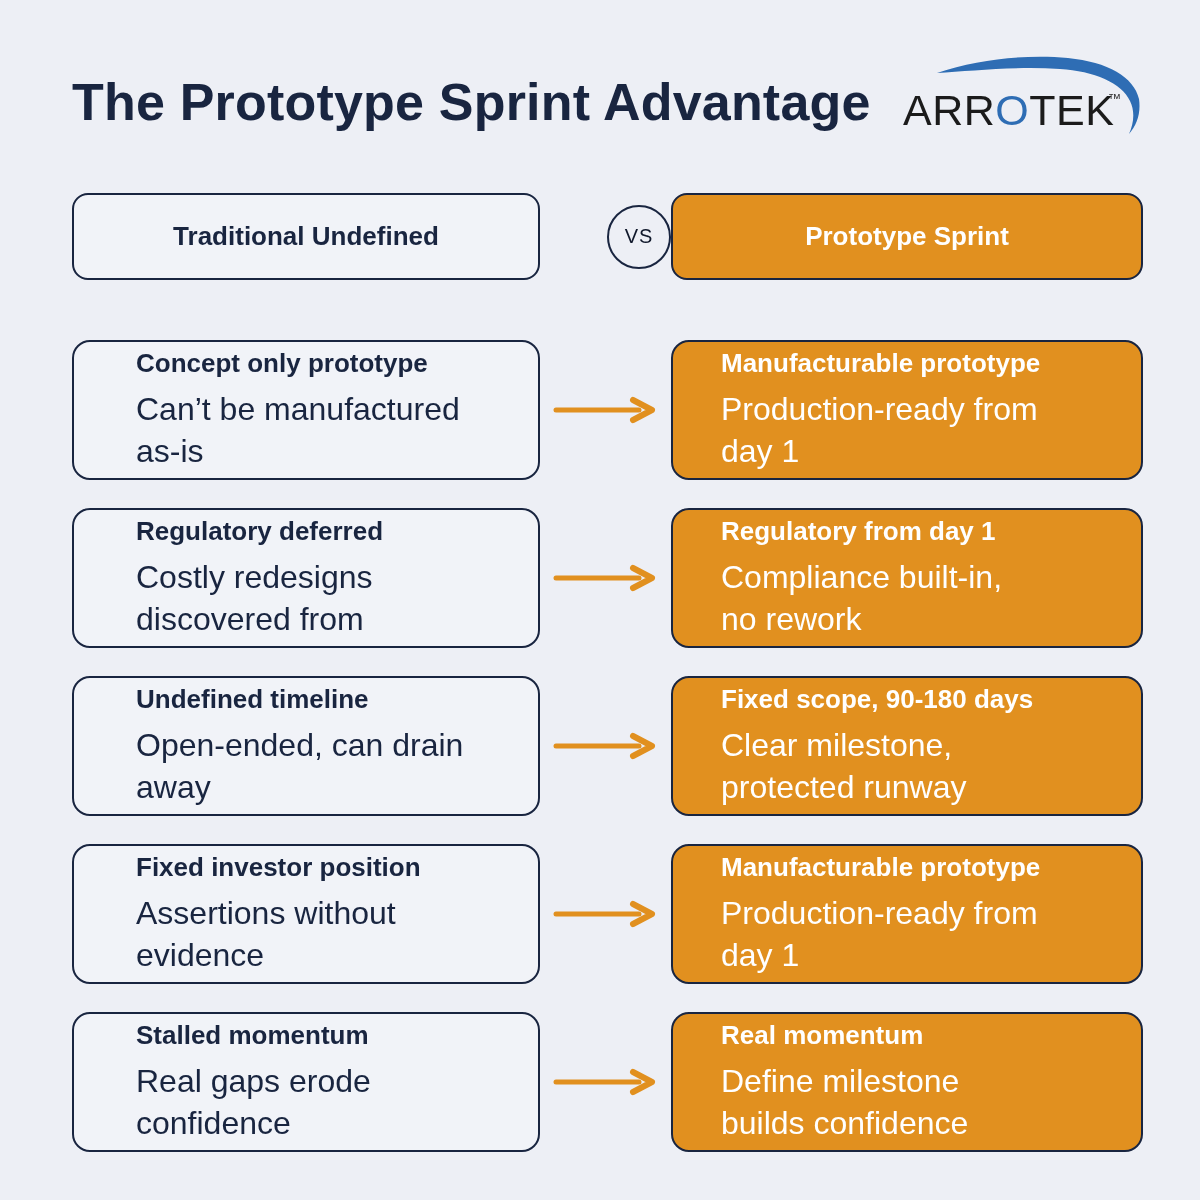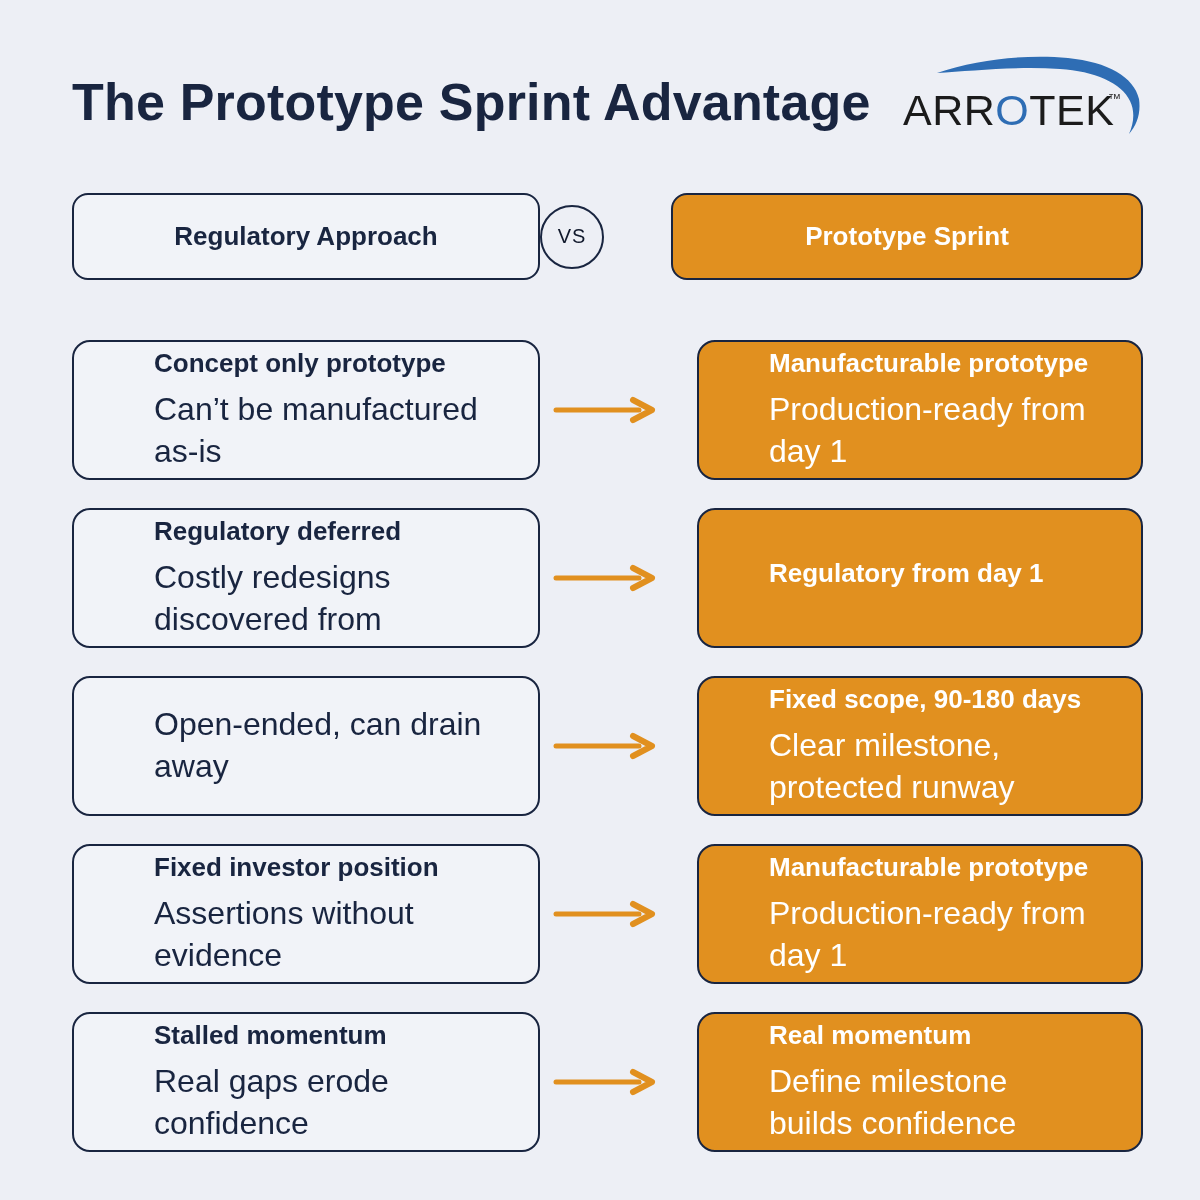--- a/index.html
+++ b/index.html
@@ -58,21 +58,21 @@
     font-weight:700;
     color:var(--navy);
   }
   .header-box.orange{
     background:var(--orange);
     color:var(--white);
   }
   .vs-cell{
     display:flex;
     align-items:center;
-    justify-content:flex-start;
+    justify-content:flex-end;
   }
   .vs-circle{
     width:64px;height:64px;
     border:2.5px solid var(--navy);
     border-radius:50%;
     display:flex;
     align-items:center;
     justify-content:center;
     font-size:20px;
     font-weight:500;
@@ -83,27 +83,26 @@
     height:140px;
     margin-bottom:28px;
   }
   .card{
     border:2.5px solid var(--navy);
     border-radius:18px;
     background:var(--card-bg);
     display:flex;
     flex-direction:column;
     justify-content:center;
-    padding-left:80px;
+    padding-left:62px;
     padding-right:20px;
   }
   .card.right{
     background:var(--orange);
-    padding-left:70px;
-    margin-left:26px;
+    padding-left:48px;
   }
   .card-title{
     font-size:26px;
     font-weight:700;
     color:var(--navy);
     margin-bottom:10px;
     white-space:nowrap;
   }
   .card-desc{
     font-size:32px;
@@ -128,21 +127,21 @@
 <svg class="logo" viewBox="0 0 250 92" xmlns="http://www.w3.org/2000/svg">
   <path fill="var(--logo-blue)" d="M39,18 C80,4 130,-1 170,3 C210,7 236,22 241,44 C243,58 239,70 231,79
            C236,68 237,56 232,46 C224,28 196,16 162,14 C118,11 72,16 39,18 Z"></path>
   <text x="5" y="70" font-family="Liberation Sans, sans-serif" font-size="43" letter-spacing="0.5" fill="var(--logo-black)"><tspan>ARR</tspan><tspan fill="var(--logo-blue)">O</tspan><tspan>TEK</tspan></text>
   <text x="210" y="48" font-family="Liberation Sans, sans-serif" font-size="13" fill="#333333">™</text>
 </svg>
 
 <div class="content">
 
   <div class="grid-row header-row">
-    <div class="header-box">Regulatory Approach</div>
+    <div class="header-box">Traditional Undefined</div>
     <div class="vs-cell">
       <div class="vs-circle">VS</div>
     </div>
     <div class="header-box orange">Prototype Sprint</div>
   </div>
 
   <div class="grid-row comparison-row">
     <div class="card left">
       <div class="card-title">Concept only prototype</div>
       <div class="card-desc">Can’t be manufactured as-is</div>
@@ -165,25 +164,27 @@
       <div class="card-desc">Costly redesigns discovered from</div>
     </div>
     <div class="arrow-cell">
       <svg width="106" height="28" viewBox="0 0 106 28">
         <line x1="3" y1="14" x2="86" y2="14" stroke="currentColor" stroke-width="5" stroke-linecap="round"></line>
         <path d="M80,4 L99,14 L80,24" fill="none" stroke="currentColor" stroke-width="6" stroke-linecap="round" stroke-linejoin="round"></path>
       </svg>
     </div>
     <div class="card right">
       <div class="card-title">Regulatory from day 1</div>
-    </div>
-  </div>
-
-  <div class="grid-row comparison-row">
-    <div class="card left">
+      <div class="card-desc">Compliance built-in, no rework</div>
+    </div>
+  </div>
+
+  <div class="grid-row comparison-row">
+    <div class="card left">
+      <div class="card-title">Undefined timeline</div>
       <div class="card-desc">Open-ended, can drain away</div>
     </div>
     <div class="arrow-cell">
       <svg width="106" height="28" viewBox="0 0 106 28">
         <line x1="3" y1="14" x2="86" y2="14" stroke="currentColor" stroke-width="5" stroke-linecap="round"></line>
         <path d="M80,4 L99,14 L80,24" fill="none" stroke="currentColor" stroke-width="6" stroke-linecap="round" stroke-linejoin="round"></path>
       </svg>
     </div>
     <div class="card right">
       <div class="card-title">Fixed scope, 90-180 days</div>

